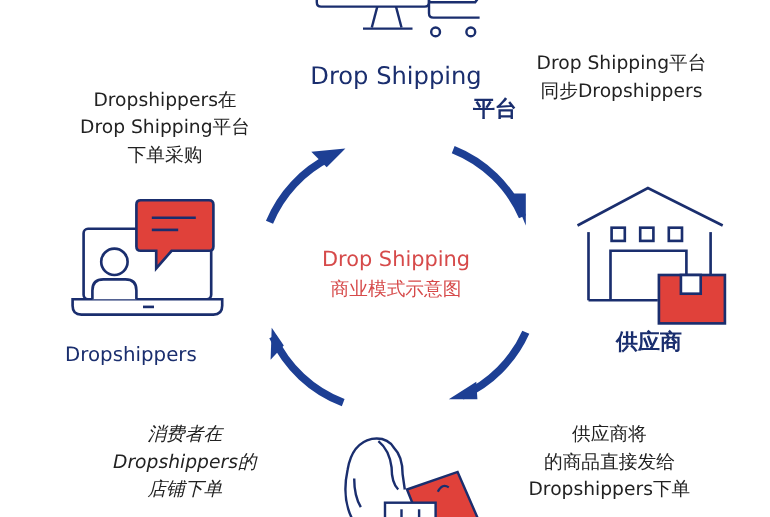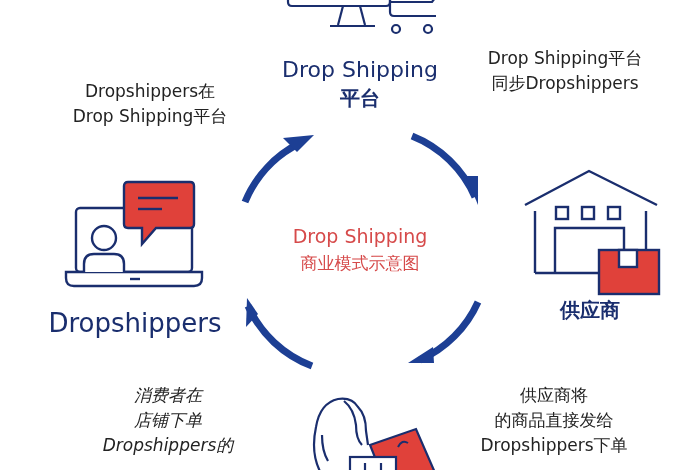--- a/index.html
+++ b/index.html
@@ -30,37 +30,38 @@
   <line x1="50" y1="26" x2="95" y2="26" stroke="#1a2e6e" stroke-width="2.2"></line>
 
   <path d="M110 -2 L110 12 Q110 16 114 16 L156 16" fill="none" stroke="#1a2e6e" stroke-width="2.2"></path>
   <path d="M110 2 L152 2 L158 -6" fill="none" stroke="#1a2e6e" stroke-width="2.2"></path>
   <circle cx="116" cy="29" r="4" fill="none" stroke="#1a2e6e" stroke-width="2.2"></circle>
   <circle cx="148" cy="29" r="4" fill="none" stroke="#1a2e6e" stroke-width="2.2"></circle>
 </svg>
 
 <div class="node-label" style="left:250px; width:220px; top:56px; font-size:22px; line-height:28px; font-weight:normal;">
   <div style="font-weight:normal;">Drop Shipping</div>
-  <div style="font-size:20px; font-weight:bold;">平台</div>
+  <div style="font-size:20px; font-weight:bold;text-align:right;">平台</div>
 </div>
 
 <div class="desc" style="left:40px; width:220px; top:46px;margin-top:33px;">
   <div>Dropshippers在</div>
   <div>Drop Shipping平台</div>
+  <div>下单采购</div>
 </div>
 
 <div class="desc" style="left:455px; width:220px; top:46px;">
   <div>Drop Shipping平台</div>
   <div>同步Dropshippers</div>
 </div>
 
 <div class="desc" style="left:58px; width:220px; top:383px;font-style:italic;">
   <div>消费者在</div>
+  <div>Dropshippers的</div>
   <div>店铺下单</div>
-  <div>Dropshippers的</div>
 </div>
 
 <div class="desc" style="left:444px; width:220px; top:383px;">
   <div>供应商将</div>
   <div>的商品直接发给</div>
   <div>Dropshippers下单</div>
 </div>
 
 <svg width="700" height="470" style="left:0; top:0;" viewBox="0 0 700 470">
   <g fill="none" stroke="#1d3f94" stroke-width="7" stroke-linecap="butt">
@@ -92,21 +93,21 @@
   <line x1="68" y1="99" x2="78" y2="99" stroke="#1a2e6e" stroke-width="2.4"></line>
 
   <circle cx="42" cy="58" r="12" fill="#fff" stroke="#1a2e6e" stroke-width="2.4"></circle>
   <path d="M22 92 L22 84 Q22 74 32 74 L52 74 Q62 74 62 84 L62 92" fill="#fff" stroke="#1a2e6e" stroke-width="2.4"></path>
 
   <path d="M62 6 Q62 2 66 2 L128 2 Q132 2 132 6 L132 44 Q132 48 128 48 L94 48 L80 64 L80 48 L66 48 Q62 48 62 44 Z" fill="#e0413a" stroke="#1a2e6e" stroke-width="2.4"></path>
   <line x1="76" y1="18" x2="116" y2="18" stroke="#1a2e6e" stroke-width="2.4"></line>
   <line x1="76" y1="29" x2="100" y2="29" stroke="#1a2e6e" stroke-width="2.4"></line>
 </svg>
 
-<div class="node-label" style="left:40px; width:190px; top:309px; font-size:26px; line-height:28px; font-weight:normal;">Dropshippers</div>
+<div class="node-label" style="left:24px; width:190px; top:309px; font-size:18px; line-height:28px; font-weight:normal;">Dropshippers</div>
 
 <svg width="150" height="130" style="left:515px; top:165px;" viewBox="0 0 150 130">
   <path d="M10 40 L74 6 L142 40" fill="none" stroke="#1a2e6e" stroke-width="2.4"></path>
   <line x1="20" y1="46" x2="20" y2="108" stroke="#1a2e6e" stroke-width="2.4"></line>
   <line x1="131" y1="46" x2="131" y2="85" stroke="#1a2e6e" stroke-width="2.4"></line>
   <line x1="20" y1="108" x2="83" y2="108" stroke="#1a2e6e" stroke-width="2.4"></line>
   <rect x="41" y="42" width="12" height="12" fill="none" stroke="#1a2e6e" stroke-width="2.4"></rect>
   <rect x="67" y="42" width="12" height="12" fill="none" stroke="#1a2e6e" stroke-width="2.4"></rect>
   <rect x="93" y="42" width="12" height="12" fill="none" stroke="#1a2e6e" stroke-width="2.4"></rect>
   <path d="M40 108 L40 63 L109 63 L109 85" fill="none" stroke="#1a2e6e" stroke-width="2.4"></path>

